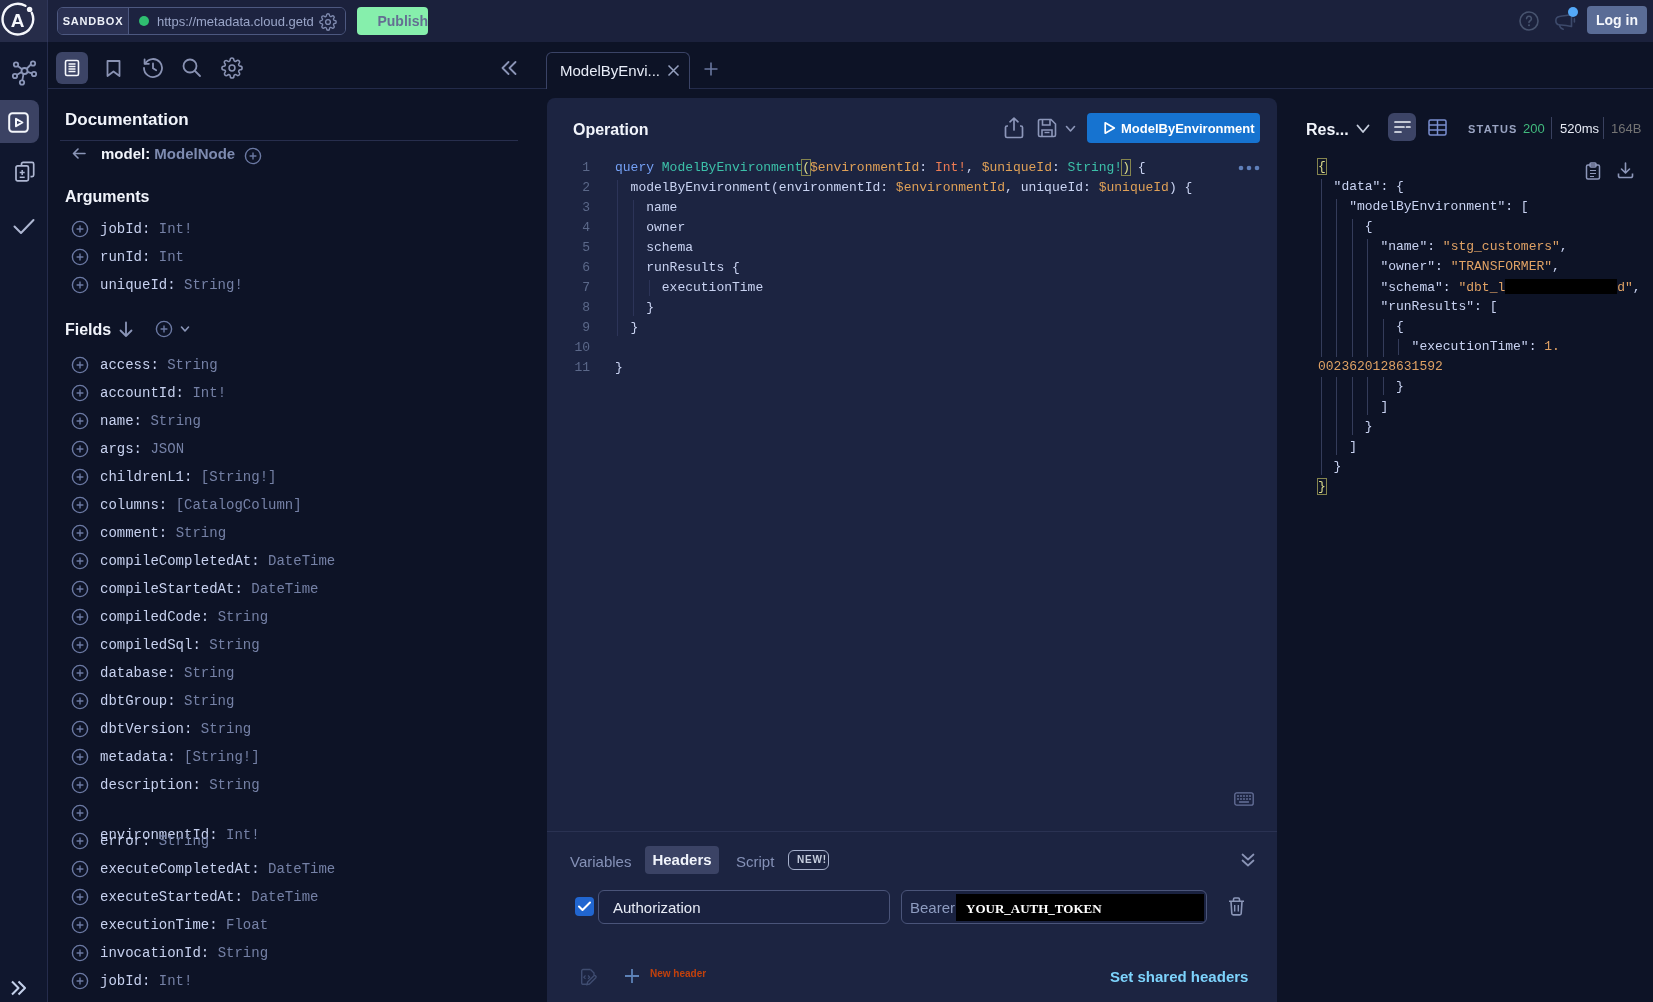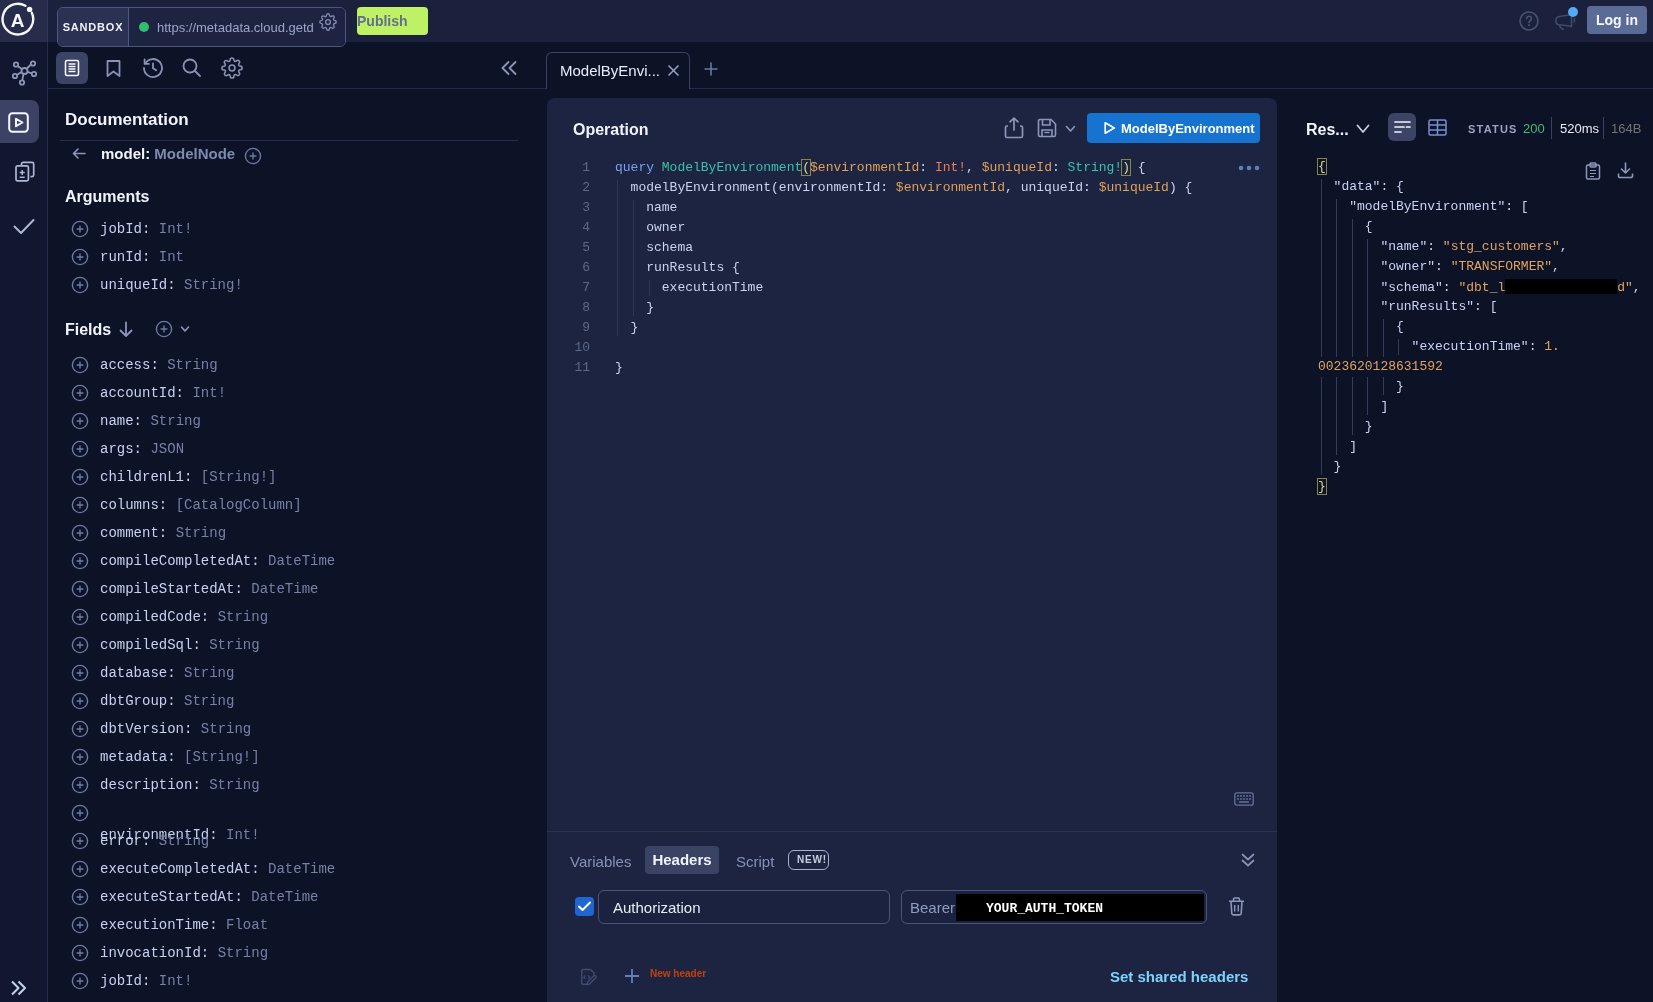--- a/index.html
+++ b/index.html
@@ -1,28 +1,28 @@
 <!DOCTYPE html>
 <html><head>
 <meta charset="utf-8">
 <style>
   * { margin:0; padding:0; box-sizing:border-box; }
   html,body { width:1653px; height:1002px; overflow:hidden; }
   body { background:#0d1326; font-family:"Liberation Sans", sans-serif; }
   .abs { position:absolute; }
   #root { position:relative; width:1653px; height:1002px; overflow:hidden; }
-  .mono { font-family:Liberation Mono, monospace;margin-left:20px; }
+  .mono { font-family:Liberation Serif, serif; }
   
   #topbar { left:0; top:0; width:1653px; height:42px; background:#1b213c; }
   #logobox { left:0; top:0; width:48px; height:42px; background:#262c49; border-right:1px solid #30375a; }
-  #urlgroup { left:57px; top:7px; width:289px; height:40px; border:1px solid #4d5880; border-radius:6px; display:flex; overflow:hidden; }
+  #urlgroup { left:57px; top:7px; width:289px; height:28px; border:1px solid #4d5880; border-radius:6px; display:flex; overflow:hidden; }
   #sandboxseg { width:71px; height:100%; background:#2b3153; border-right:1px solid #4d5880; color:#eef1f9; font-size:11px; font-weight:bold; letter-spacing:0.8px; display:flex; align-items:center; justify-content:center; }
   #urlseg { flex:1; background:#1d2340; display:flex; align-items:center; position:relative; }
   #urltext { color:#9aa5c8; font-size:13px; white-space:nowrap; overflow:hidden; width:168px; }
-  #publish { left:357px; top:7px; width:71px; height:28px; background:#bef264; border-radius:4px; color:#646e92; font-size:14px; font-weight:bold; text-align:left; line-height:28px; }
+  #publish { left:357px; top:7px; width:71px; height:28px; background:#86efac; border-radius:4px; color:#646e92; font-size:14px; font-weight:bold; text-align:right; line-height:28px; }
   #loginbtn { left:1587px; top:6px; width:60px; height:28px; background:#5a6c96; border-radius:4px; color:#f5f7fc; font-size:14px; font-weight:bold; text-align:center; line-height:28px; }
   
   #sidebar { left:0; top:42px; width:48px; height:960px; background:#10172e; border-right:1px solid #252c4c; }
   #sideactive { left:-8px; top:100px; width:47px; height:43px; background:#3b4263; border-radius:8px; }
   
   #row2line { left:48px; top:88px; width:1605px; height:1px; background:#232b4a; }
   #docbtn { left:56px; top:52px; width:32px; height:32px; background:#3c4466; border-radius:6px; }
   
   .dochead { color:#f1f4fb; font-weight:bold; }
   .fieldname { color:#c7d1ef; }

